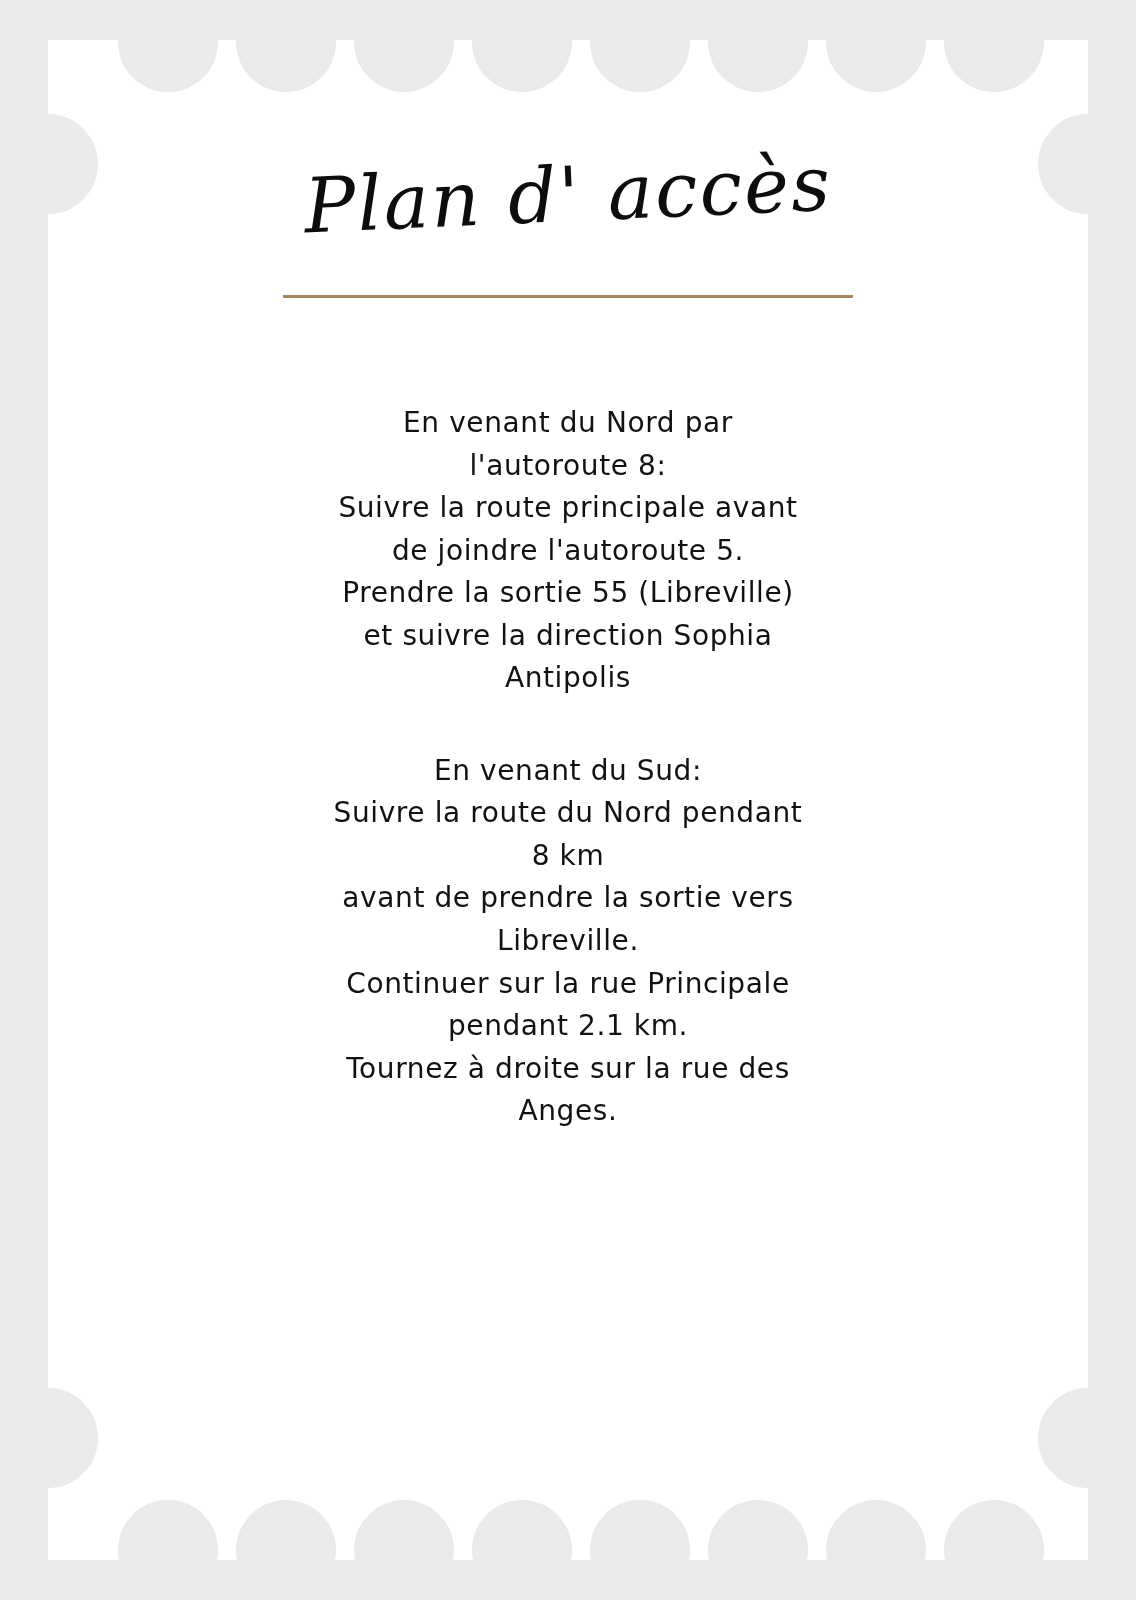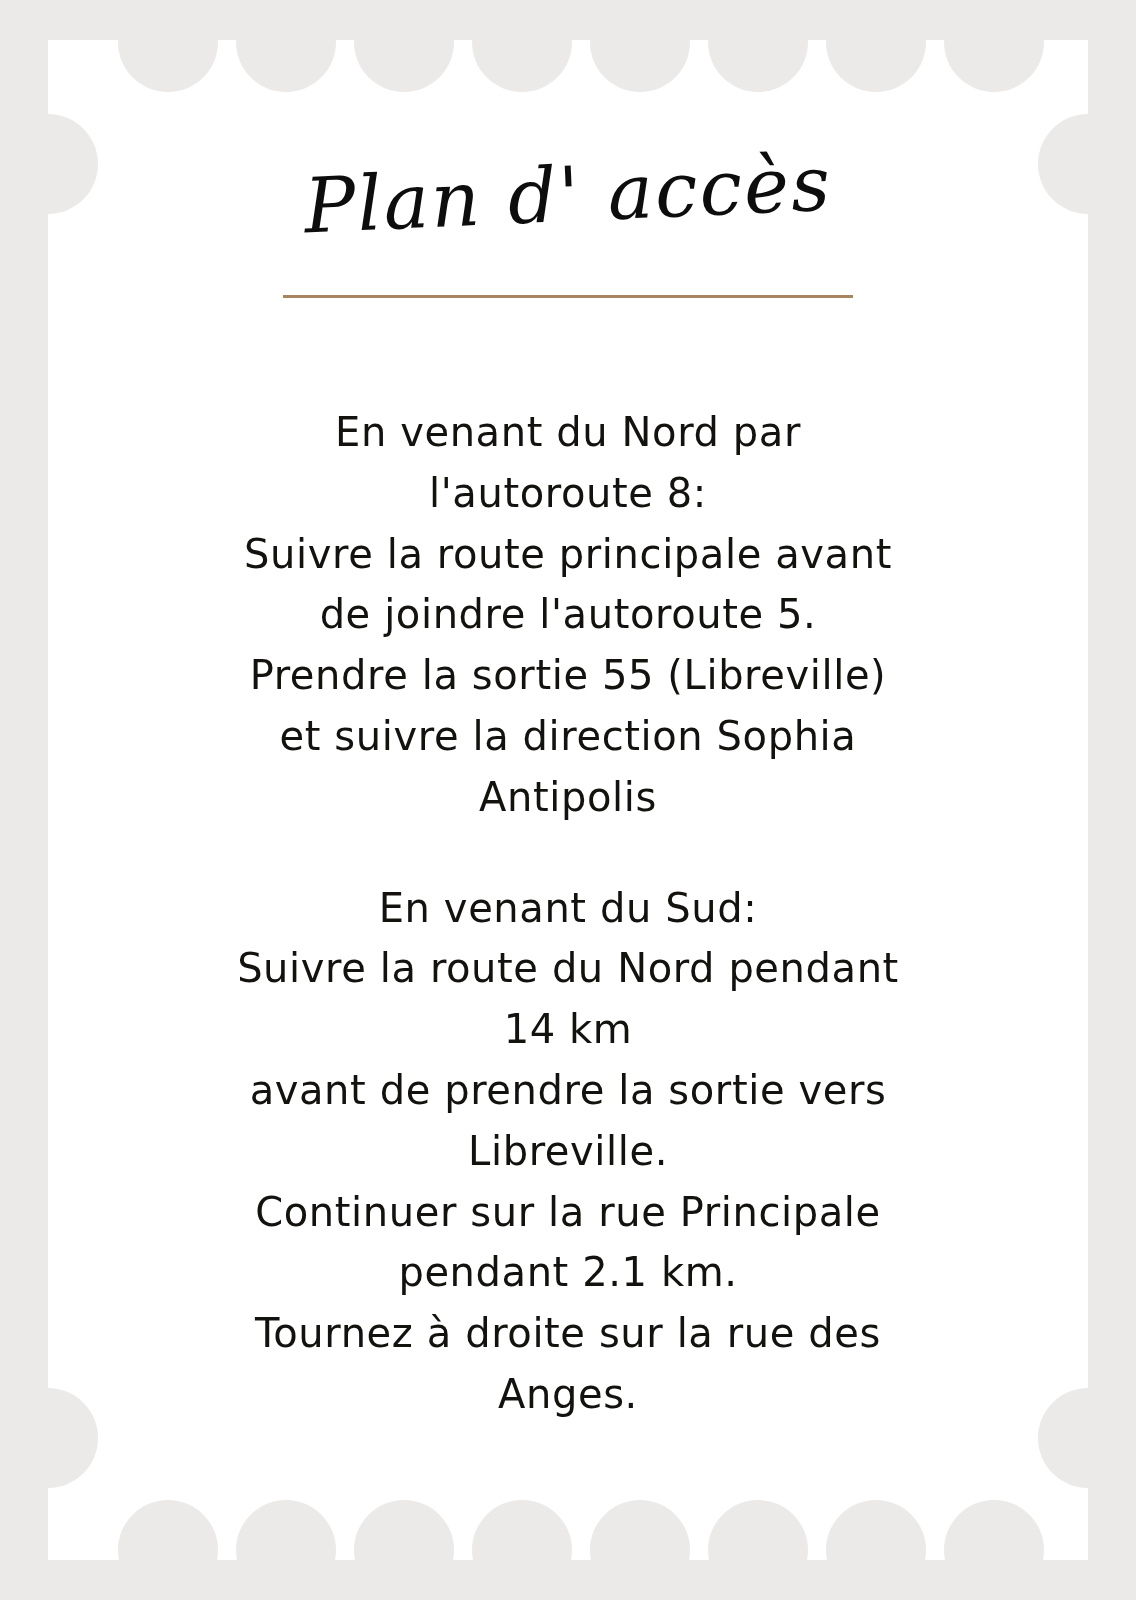--- a/index.html
+++ b/index.html
@@ -70,21 +70,21 @@
     width: 570px;
     height: 3px;
     background: #a9855f;
   }
 
   .body-text {
     margin-top: 104px;
     width: 700px;
     text-align: center;
     font-family: "DejaVu Sans", sans-serif;
-    font-size: 40px;
+    font-size: 28px;
     line-height: 1.52;
     color: #14120f;
     letter-spacing: 0.6px;
     white-space: pre-line;
   }
 
   .block-gap {
     height: 50px;
   }
 </style>
@@ -130,21 +130,21 @@
 Suivre la route principale avant
 de joindre l'autoroute 5.
 Prendre la sortie 55 (Libreville)
 et suivre la direction Sophia
 Antipolis</div>
 
     <div class="block-gap"></div>
 
     <div class="body-text" style="margin-top:0;">En venant du Sud:
 Suivre la route du Nord pendant
-14 km
+8 km
 avant de prendre la sortie vers
 Libreville.
 Continuer sur la rue Principale
 pendant 2.1 km.
 Tournez à droite sur la rue des
 Anges.</div>
 
   </div>
 </div>
 

